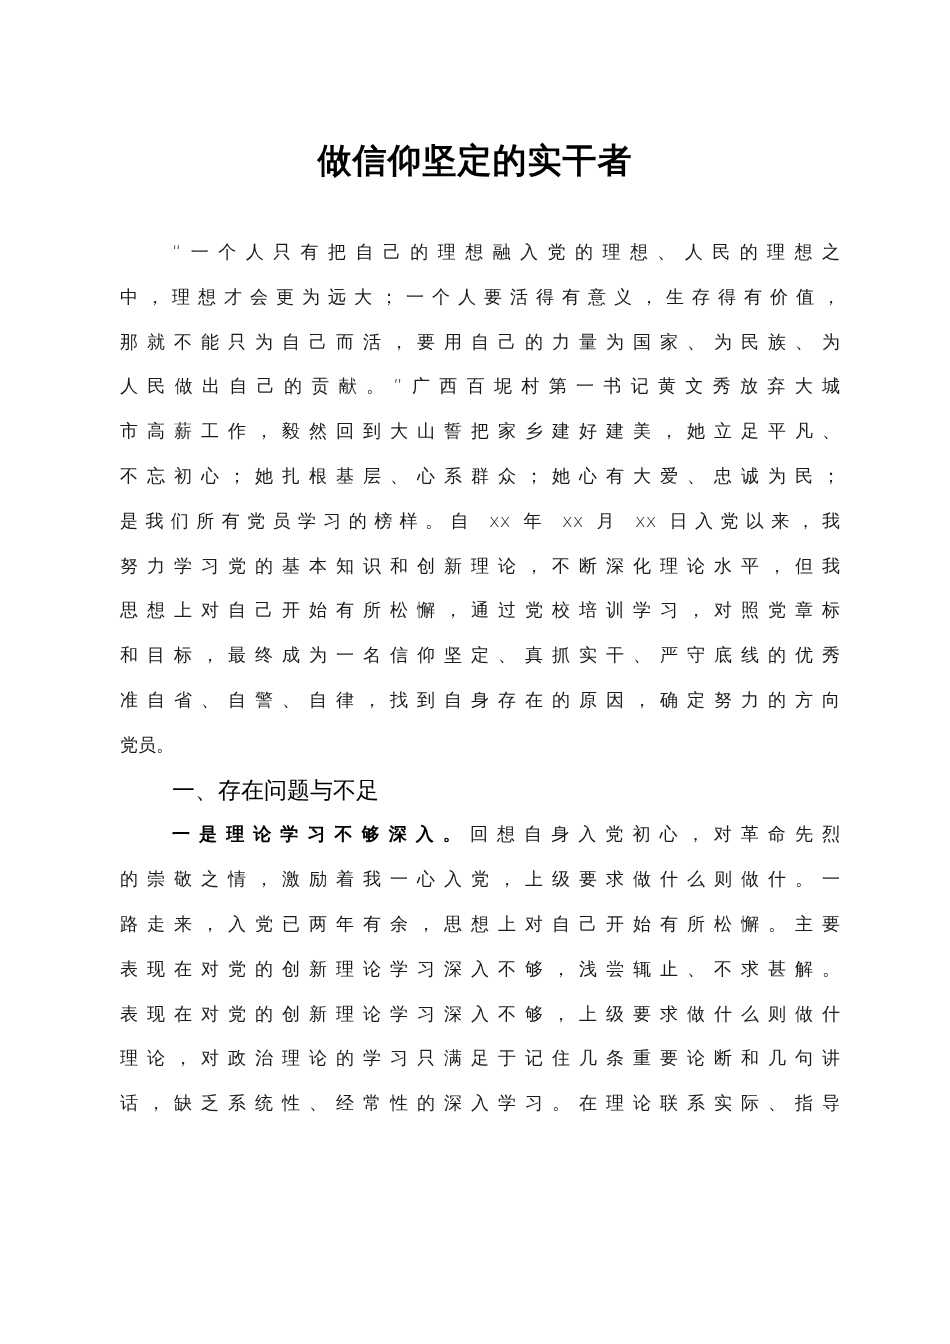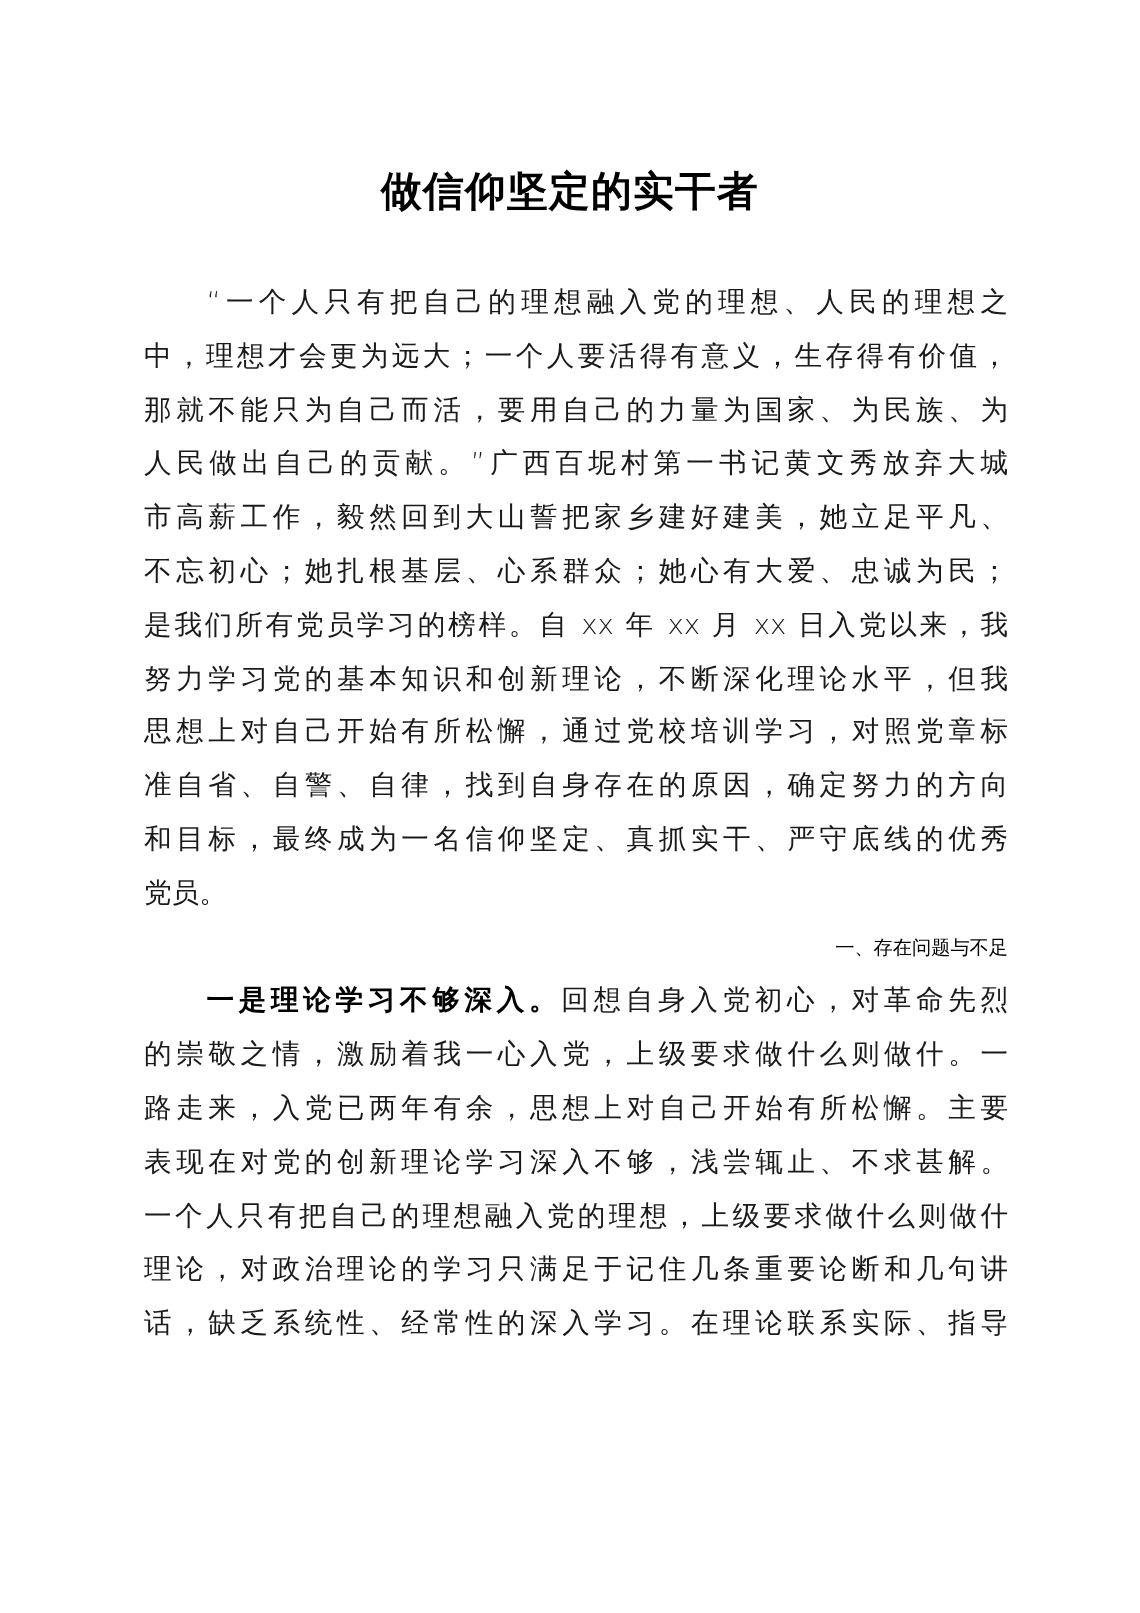--- a/index.html
+++ b/index.html
@@ -39,44 +39,43 @@
     }
     .body {
       position: absolute;
       top: 230px;
       left: 120px;
       width: 720px;
     }
     .line {
       height: 44.8px;
       line-height: 44.8px;
-      font-size: 23px;
+      font-size: 18px;
       white-space: nowrap;
       text-align: justify;
       text-align-last: justify;
       letter-spacing: 0;
       font-family: "DejaVu Sans", "Liberation Sans", sans-serif;
       font-weight: 300;
       color: #1a1a1a;
     }
     .line.last {
       text-align-last: left;
     }
     .line.indent {
       padding-left: 52px;
     }
     .heading {
       height: 44.8px;
       line-height: 44.8px;
-      font-size: 16px;
+      font-size: 23px;
       padding-left: 52px;
       font-family: "DejaVu Sans", "Liberation Sans", sans-serif;
       font-weight: normal;
       color: #000;
-      text-align: right;
     }
     .bold-lead {
       font-weight: bold;
       color: #000;
     }
   </style>
 </head>
 <body>
 
 <div class="page">
@@ -86,30 +85,30 @@
     <div>
       <div class="line indent">“一个人只有把自己的理想融入党的理想、人民的理想之</div>
       <div class="line">中，理想才会更为远大；一个人要活得有意义，生存得有价值，</div>
       <div class="line">那就不能只为自己而活，要用自己的力量为国家、为民族、为</div>
       <div class="line">人民做出自己的贡献。”广西百坭村第一书记黄文秀放弃大城</div>
       <div class="line">市高薪工作，毅然回到大山誓把家乡建好建美，她立足平凡、</div>
       <div class="line">不忘初心；她扎根基层、心系群众；她心有大爱、忠诚为民；</div>
       <div class="line">是我们所有党员学习的榜样。自 xx 年 xx 月 xx 日入党以来，我</div>
       <div class="line">努力学习党的基本知识和创新理论，不断深化理论水平，但我</div>
       <div class="line">思想上对自己开始有所松懈，通过党校培训学习，对照党章标</div>
+      <div class="line">和目标，最终成为一名信仰坚定、真抓实干、严守底线的优秀</div>
       <div class="line">准自省、自警、自律，找到自身存在的原因，确定努力的方向</div>
-      <div class="line">和目标，最终成为一名信仰坚定、真抓实干、严守底线的优秀</div>
       <div class="line last">党员。</div>
     </div>
 
     <div class="heading">一、存在问题与不足</div>
 
     <div>
       <div class="line indent"><span class="bold-lead">一是理论学习不够深入。</span><span>回想自身入党初心，对革命先烈</span></div>
       <div class="line">的崇敬之情，激励着我一心入党，上级要求做什么则做什。一</div>
       <div class="line">路走来，入党已两年有余，思想上对自己开始有所松懈。主要</div>
       <div class="line">表现在对党的创新理论学习深入不够，浅尝辄止、不求甚解。</div>
-      <div class="line">一个人只有把自己的理想融入党的理想，上级要求做什么则做什</div>
+      <div class="line">表现在对党的创新理论学习深入不够，上级要求做什么则做什</div>
       <div class="line">理论，对政治理论的学习只满足于记住几条重要论断和几句讲</div>
       <div class="line">话，缺乏系统性、经常性的深入学习。在理论联系实际、指导</div>
     </div>
   </div>
 </div>
 
 </body></html>

